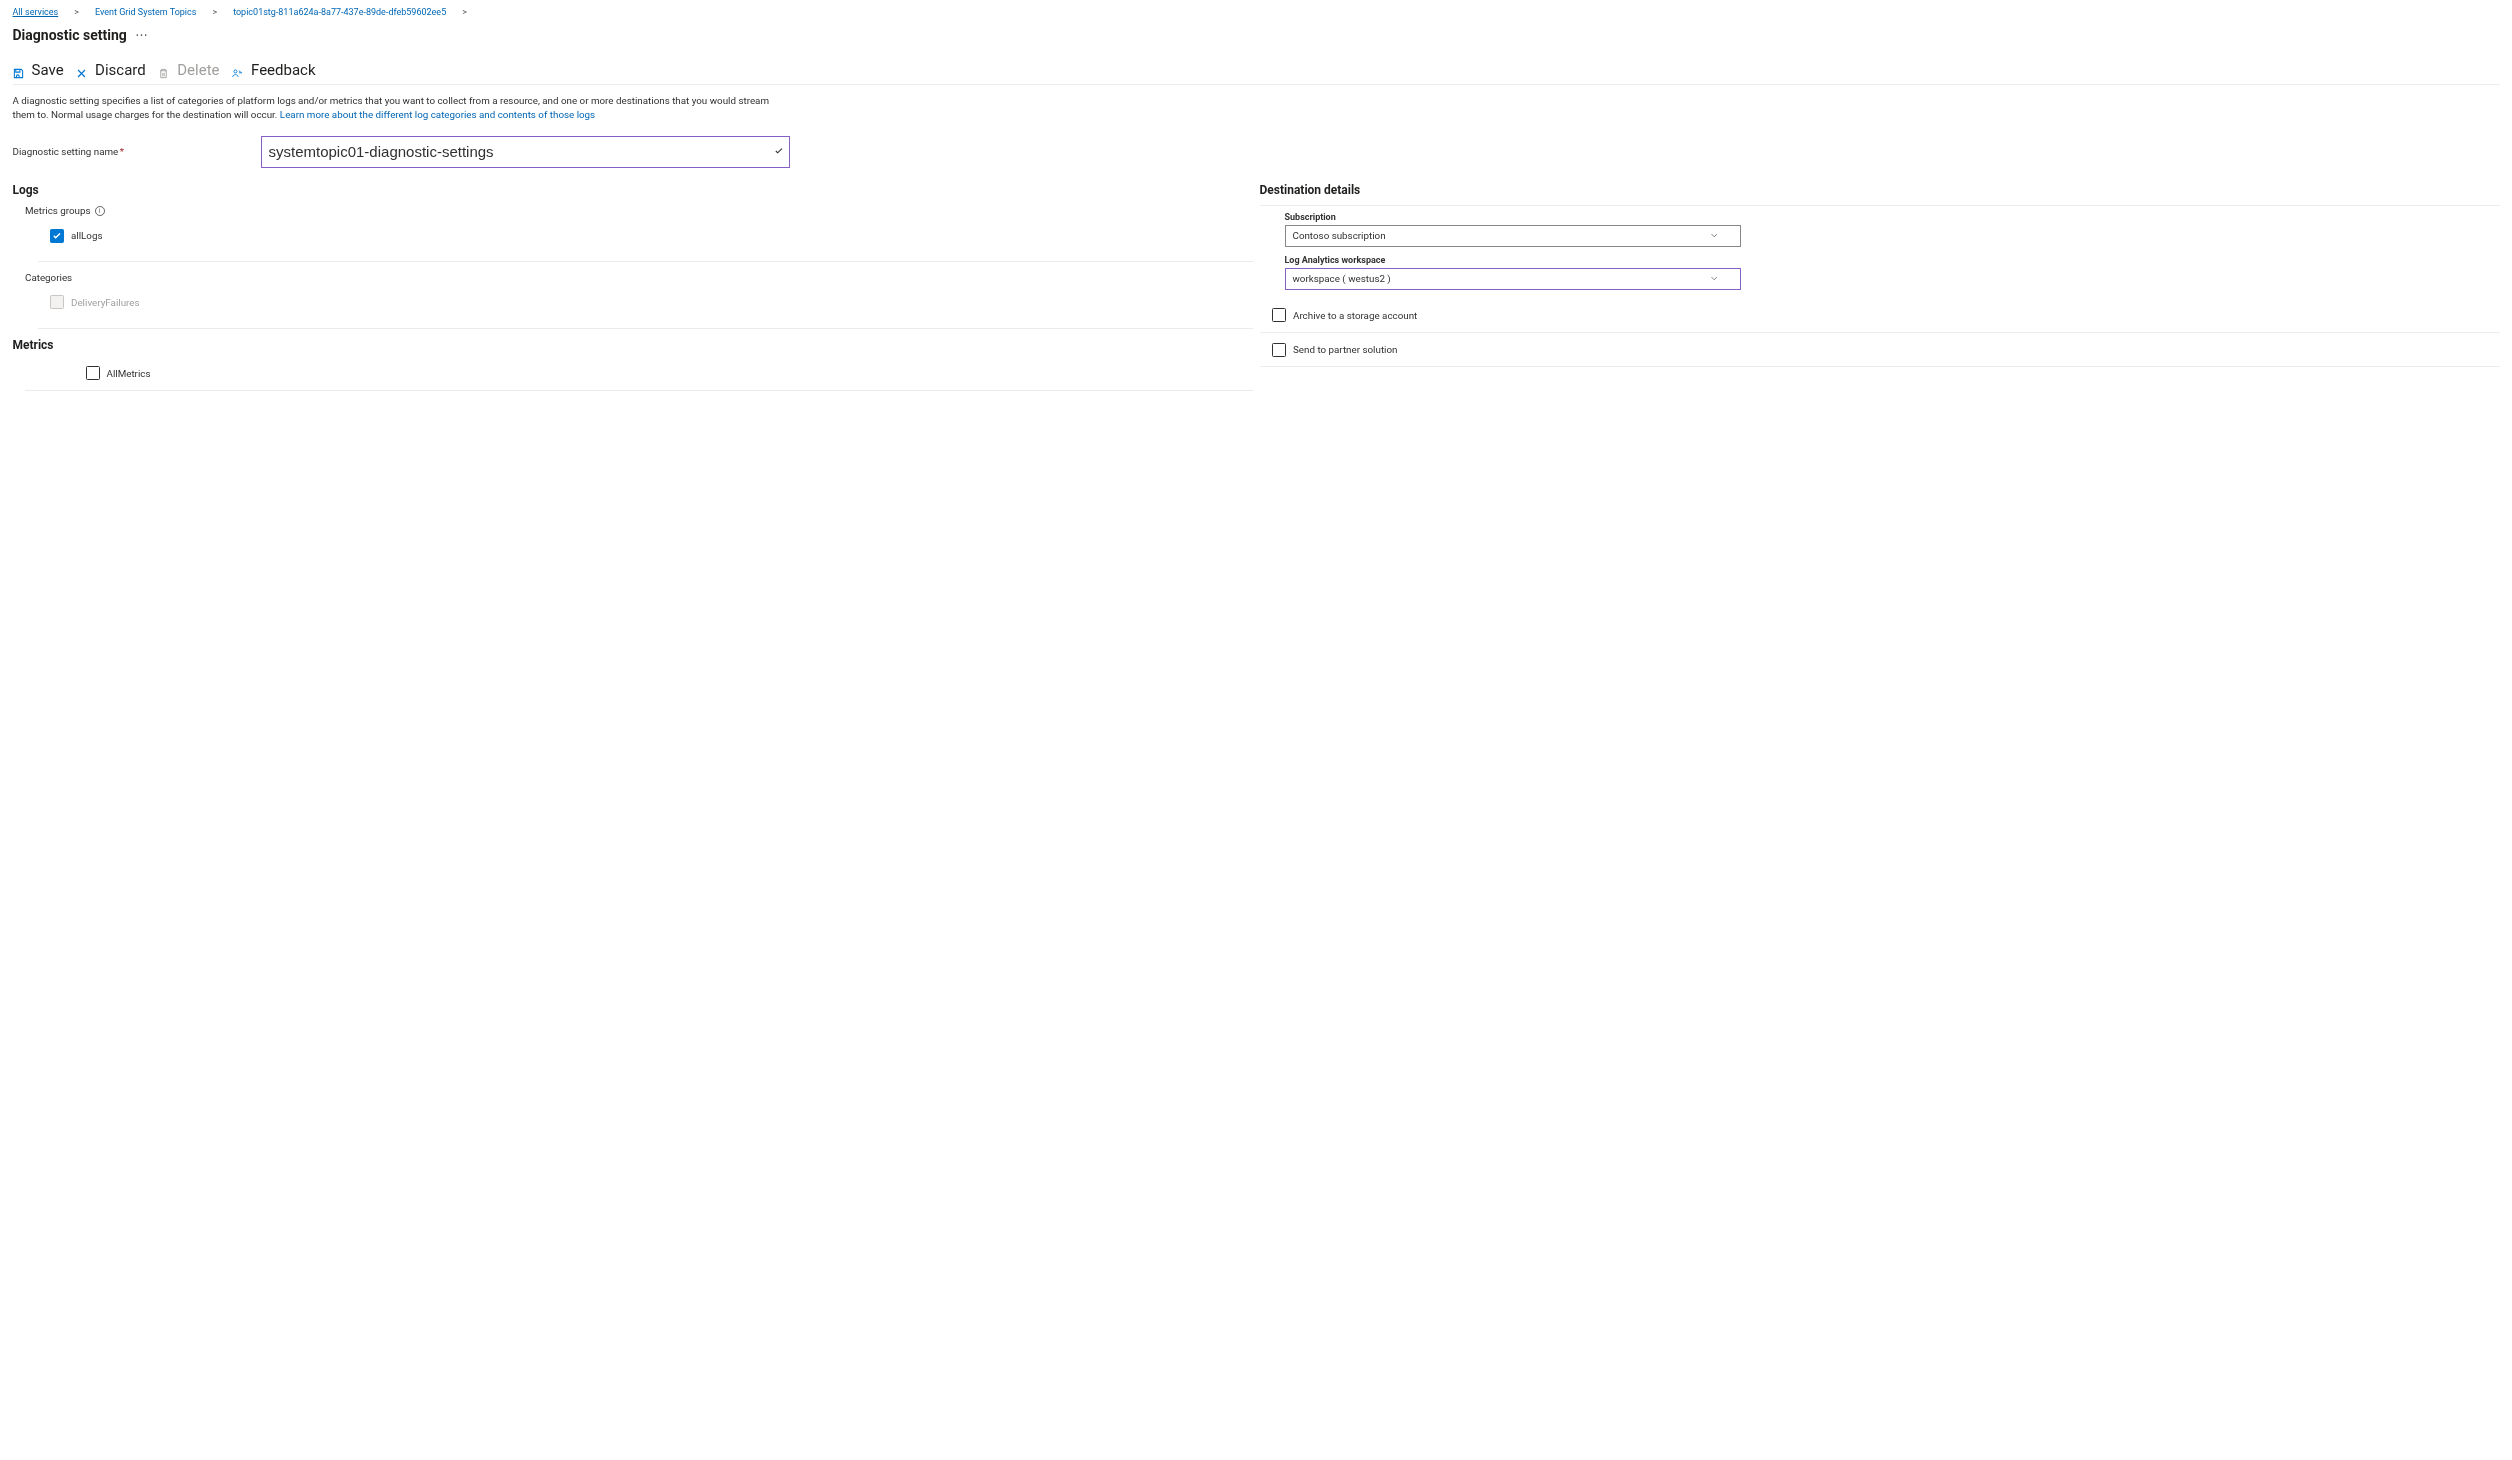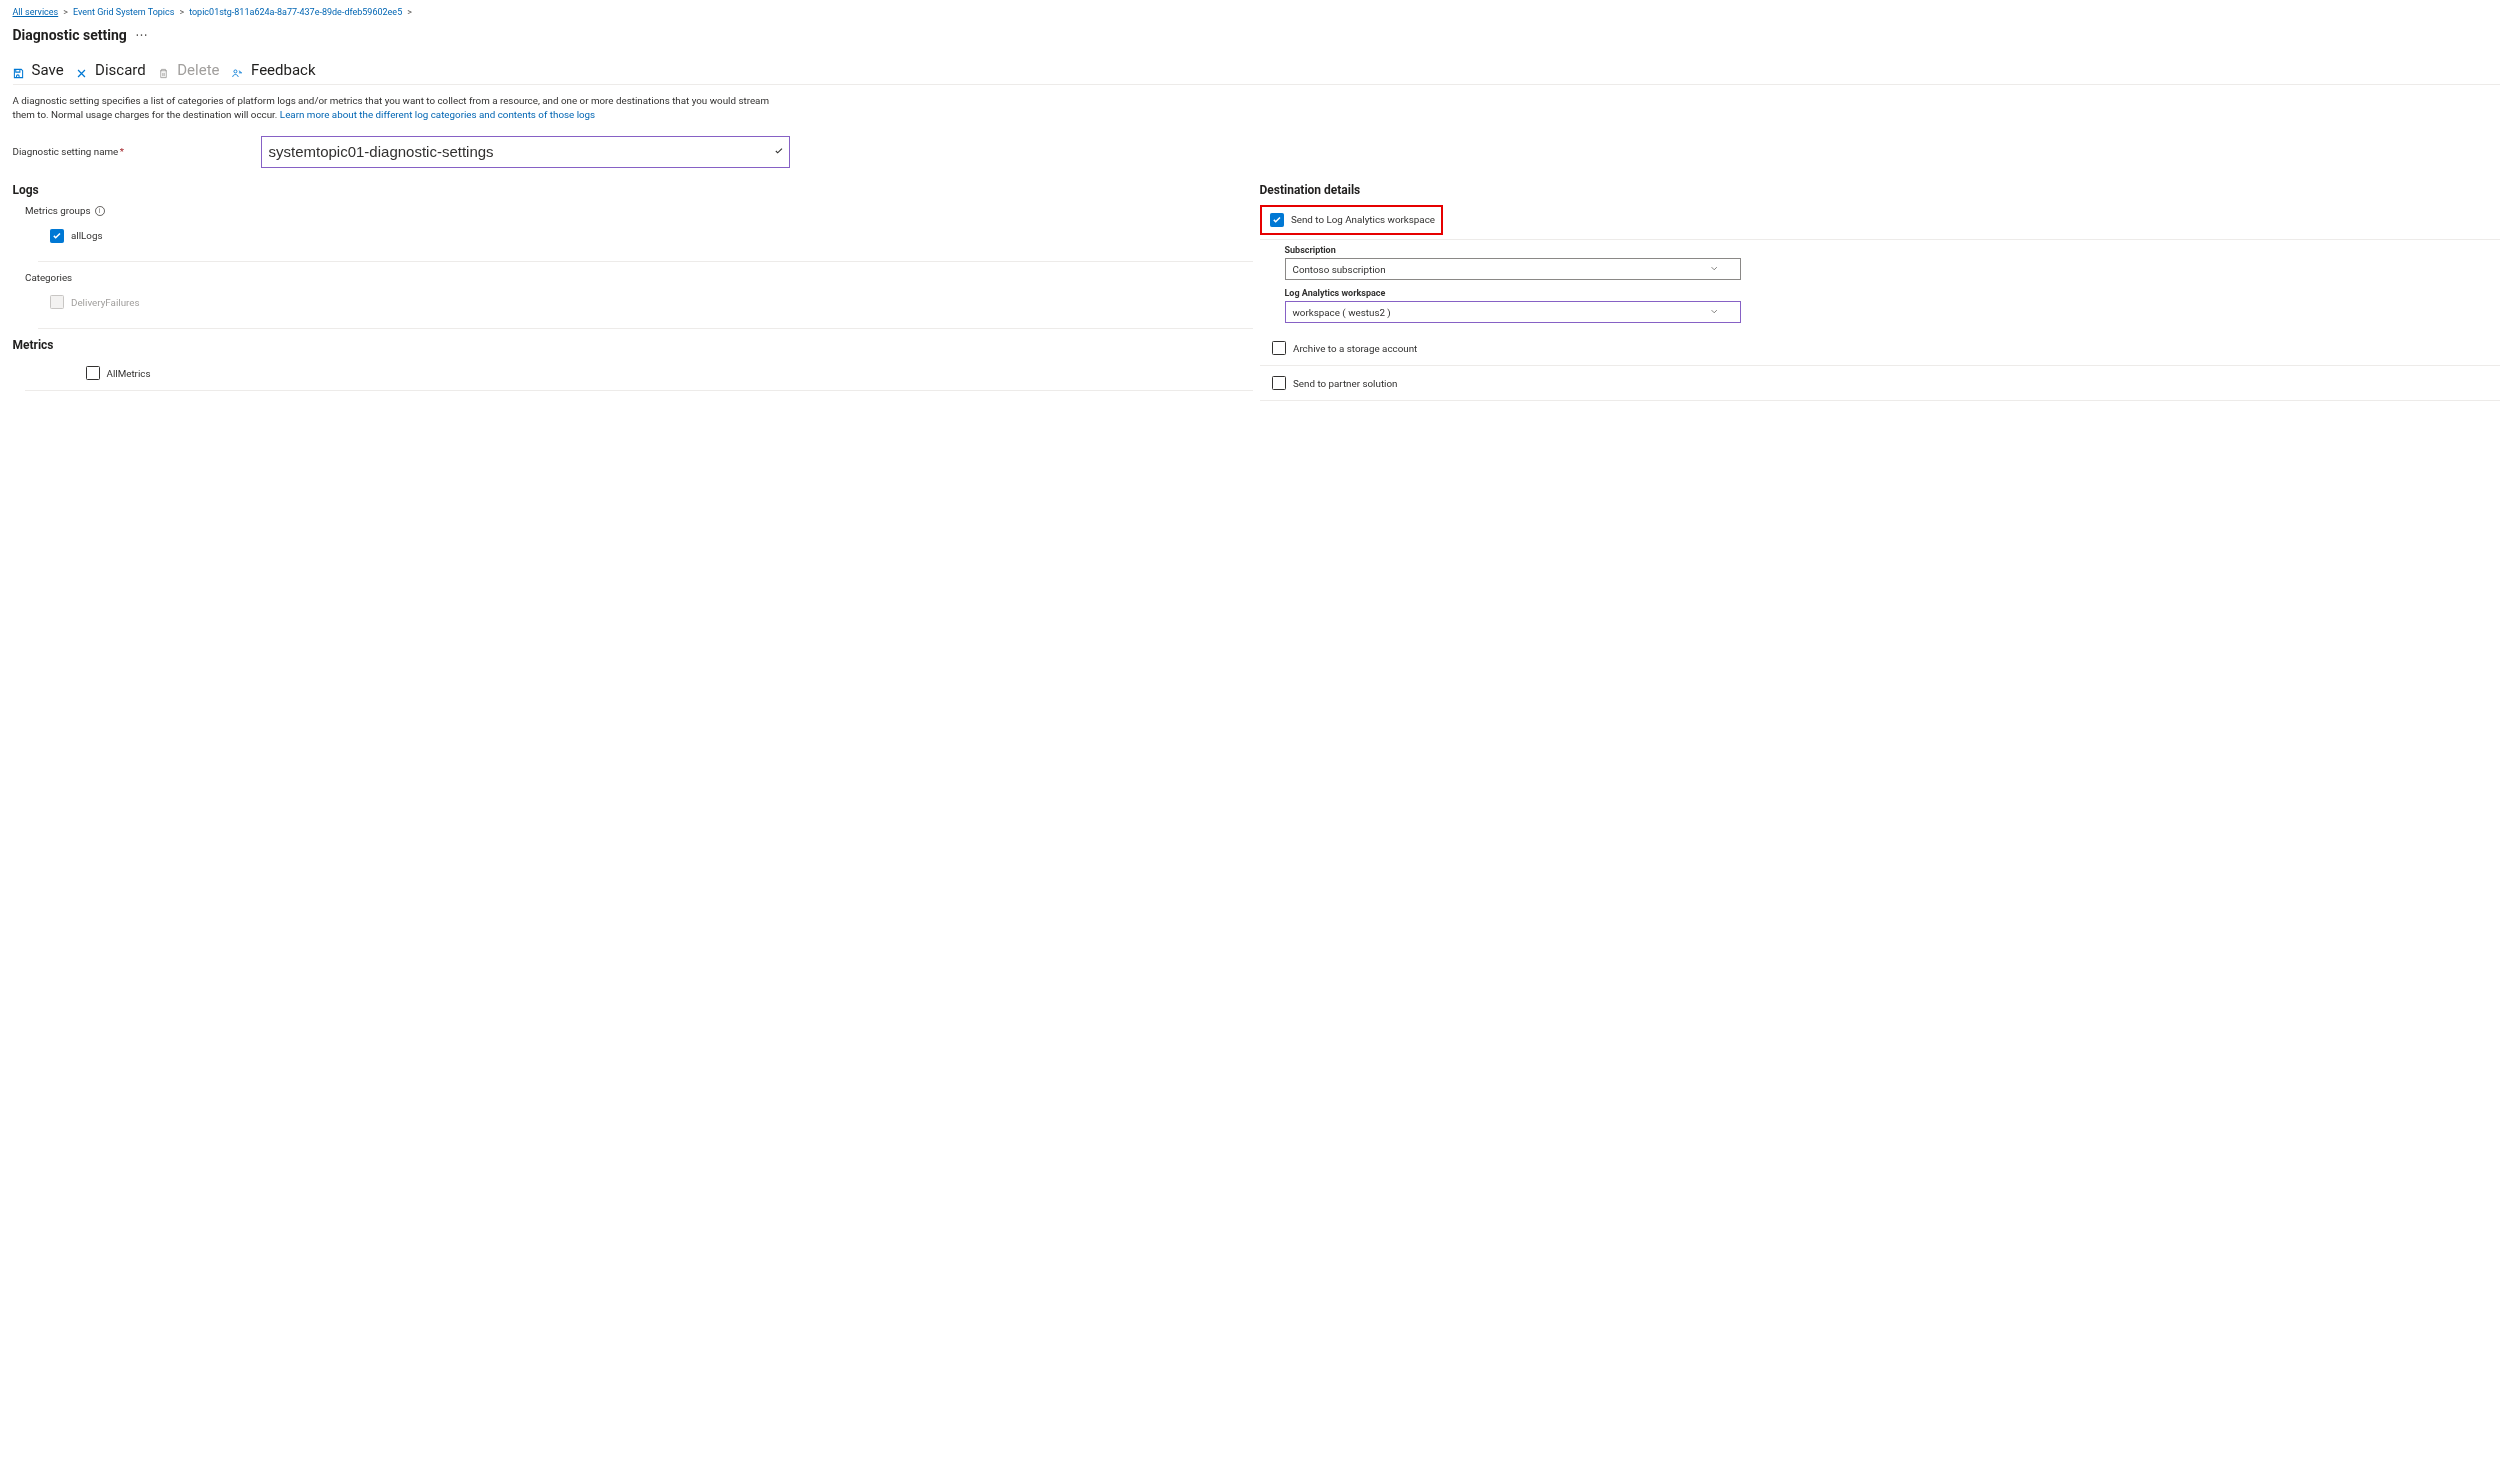--- a/index.html
+++ b/index.html
@@ -5,21 +5,21 @@
     * { box-sizing: border-box; margin: 0; padding: 0; }
     body {
       font-family: "Segoe UI", -apple-system, BlinkMacSystemFont, Roboto, Helvetica, Arial, sans-serif;
       background: #fff;
       color: #323130;
       font-size: 9.8px;
       padding: 7px 12.5px;
       min-width: 996px;
     }
     
-    .breadcrumb { display: flex; align-items: center; gap: 5px; color: #0065b3; font-size: 9px; margin-bottom: 9.8px;}
+    .breadcrumb { display: flex; align-items: center; gap: 16px; color: #0065b3; font-size: 9px; margin-bottom: 9.8px;}
     .breadcrumb a { color: #0065b3; text-decoration: none; }
     .breadcrumb a.current { text-decoration: underline; color: #0065b3;}
     .breadcrumb .sep { color: #605e5c; }
     
     .page-title-row { display: flex; align-items: center; gap: 8.4px; margin-bottom: 18px;}
     .page-title { font-size: 14px; font-weight: 700; color: #201f1e; }
     .ellipsis-btn { font-size: 12.5px; color: #605e5c; cursor: pointer; }
     
     .toolbar { display: flex; align-items: center; gap: 12.5px; padding-bottom: 5.6px; border-bottom: 0.7px solid #edebe9; margin-bottom: 8.4px;}
     .toolbar-btn { display: inline-flex; align-items: flex-end; gap: 8px; color: #201f1e; cursor: pointer; font-size: 15px;}
@@ -166,32 +166,20 @@
     <div class="checkbox-row" style="margin-left:25px;padding-left:48px;">
       <span class="cb"></span>
       <span>AllMetrics</span>
     </div>
     <div class="divider-full-left"></div>
   </div>
 
   <div class="col right-col">
     <div class="section-title">Destination details</div>
 
-    <div style="margin: 2.8px 0 4.2px 0;">
-      <span class="highlight-box">
-        <span class="dest-row-inner" style="padding-left:5.6px;">
-          <span class="cb checked">
-            <svg viewBox="0 0 16 16">
-                <path d="M3 8l3 3 7-7" stroke="#fff"></path>
-              </svg>
-          </span>
-          <span>Send to Log Analytics workspace</span>
-        </span>
-      </span>
-    </div>
     <div class="top-divider-right"></div>
 
     <div class="dest-fields">
       <label class="field-label">Subscription</label>
       <div class="select-box">
         <span>Contoso subscription</span>
         <span class="chevron">
           <svg width="8.4" height="8.4" viewBox="0 0 16 16">
               <path d="M3 6l5 5 5-5" fill="none" stroke="#605e5c" stroke-width="1.5"></path>
             </svg>

